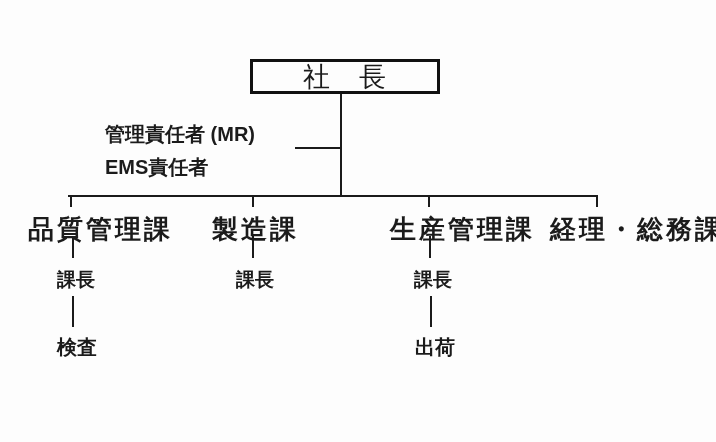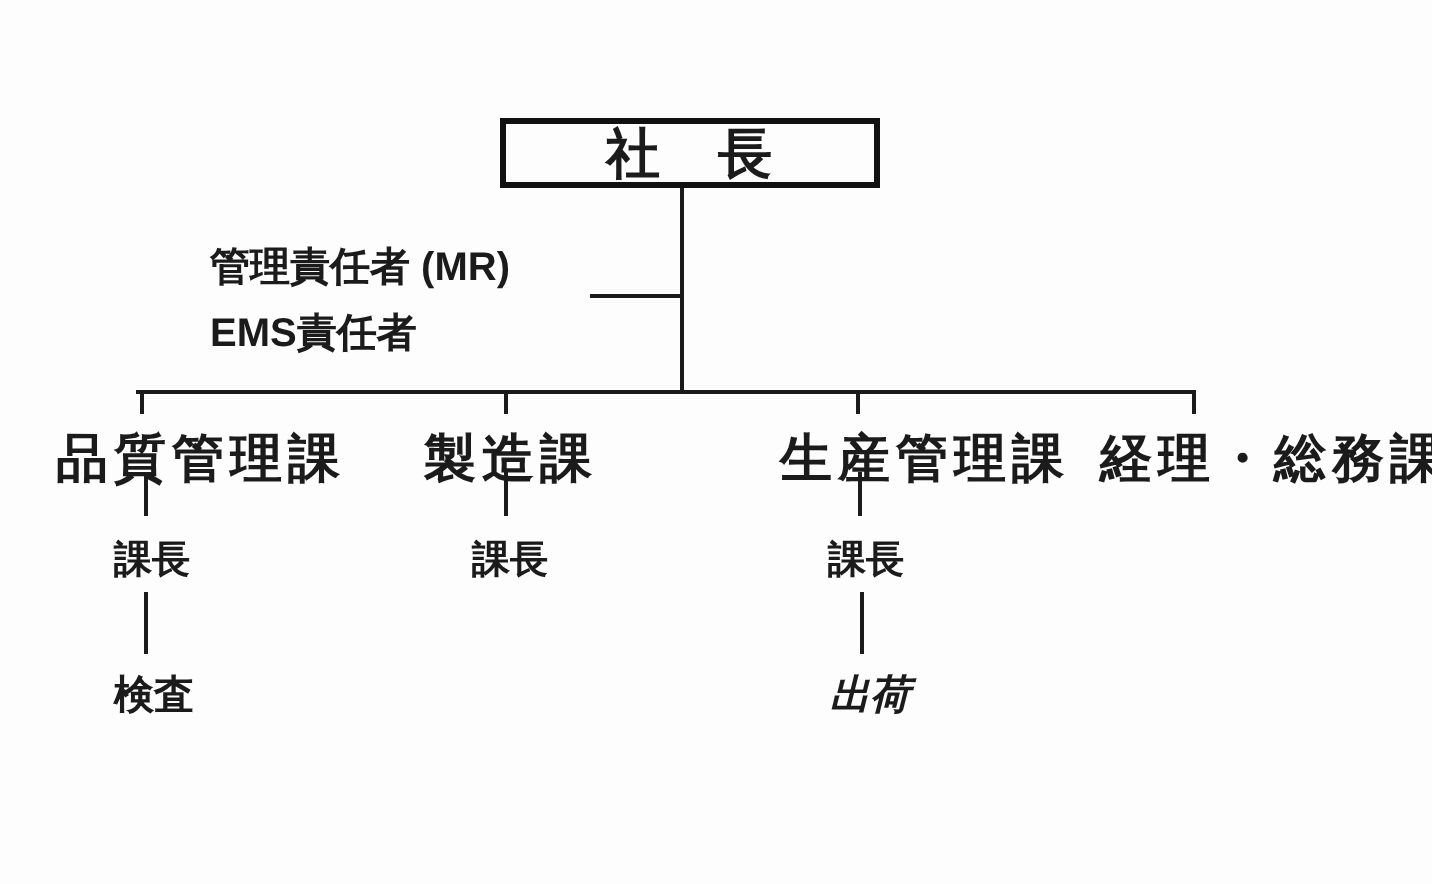--- a/index.html
+++ b/index.html
@@ -10,21 +10,21 @@
     background:#fdfdfd;
     font-family:"Liberation Sans","DejaVu Sans",sans-serif;
     color:#1b1b1b;
     overflow:hidden;
   }
   .line{position:absolute;background:#1b1b1b;}
   .president-box{
     position:absolute;left:250px;top:59px;width:190px;height:35px;
     border:3px solid #111;box-sizing:border-box;
     display:flex;align-items:center;justify-content:center;
-    font-size:27px;font-weight:bold;letter-spacing:1px;
+    font-size:27px;font-weight:normal;letter-spacing:1px;
     background:#fdfdfd;
   }
   .mr-block{
     position:absolute;left:105px;top:118px;width:200px;
     font-size:20px;font-weight:bold;line-height:33px;
     white-space:nowrap;
   }
   .dept{
     position:absolute;top:212px;
     font-size:26px;font-weight:bold;letter-spacing:3px;white-space:nowrap;
@@ -42,21 +42,21 @@
   .h-mr{left:295px;top:147px;width:46px;height:2px;}
   .h-main{left:68px;top:195px;width:530px;height:2px;}
   .drop{top:197px;width:2px;height:10px;}
   .drop-1{left:70px;}  .drop-2{left:252px;}  .drop-3{left:428px;}  .drop-4{left:596px;}
   .seg-a{top:236px;width:2px;height:22px;}
   .seg-a1{left:72px;} .seg-a2{left:252px;} .seg-a3{left:429px;}
   .seg-b{top:296px;width:2px;height:31px;}
   .seg-b1{left:72px;} .seg-b3{left:430px;}
   .dept-1{left:28px;} .dept-2{left:212px;} .dept-3{left:390px;} .dept-4{left:550px;}
   .chief-1{left:51px;} .chief-2{left:230px;} .chief-3{left:408px;}
-  .sub-1{left:49px;} .sub-3{left:407px;font-style:italic;}
+  .sub-1{left:49px;} .sub-3{left:407px;}
 </style>
 </head>
 <body>
 
 <div class="stage">
 
   <div class="president-box">
     <span>社　長</span>
   </div>
 

